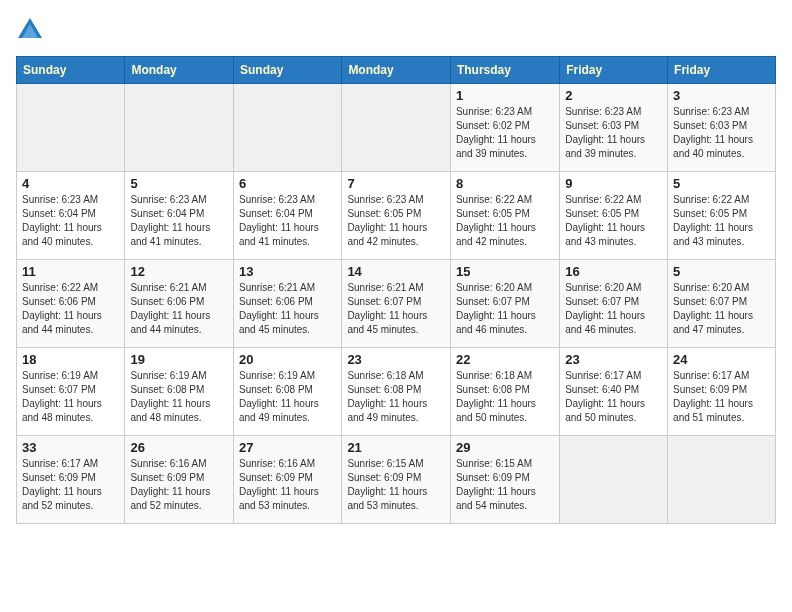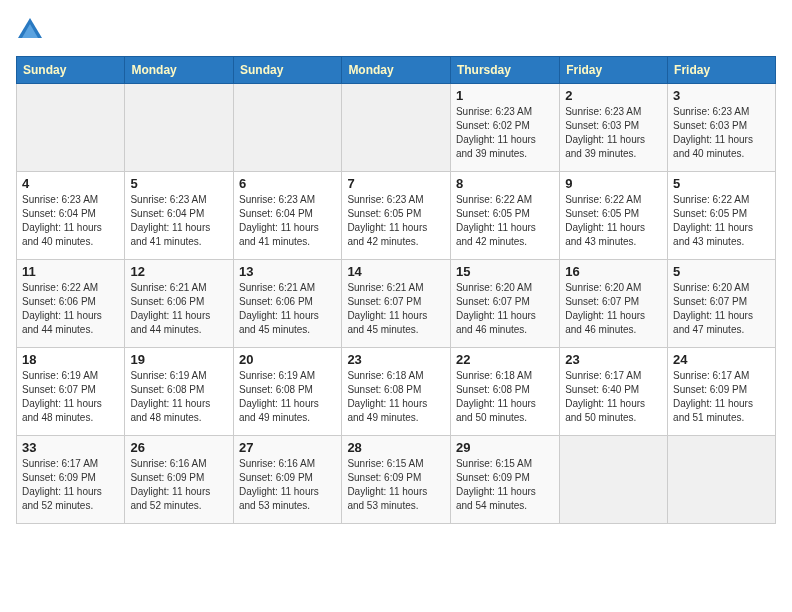--- a/index.html
+++ b/index.html
@@ -287,21 +287,21 @@
 Sunset: 6:09 PM
 Daylight: 11 hours and 52 minutes.</div>
         </td>
         <td>
           <div class="day-num">27</div>
           <div class="day-detail">Sunrise: 6:16 AM
 Sunset: 6:09 PM
 Daylight: 11 hours and 53 minutes.</div>
         </td>
         <td>
-          <div class="day-num">28</div>
+          <div class="day-num">21</div>
           <div class="day-detail">Sunrise: 6:15 AM
 Sunset: 6:09 PM
 Daylight: 11 hours and 53 minutes.</div>
         </td>
         <td>
           <div class="day-num">29</div>
           <div class="day-detail">Sunrise: 6:15 AM
 Sunset: 6:09 PM
 Daylight: 11 hours and 54 minutes.</div>
         </td>

